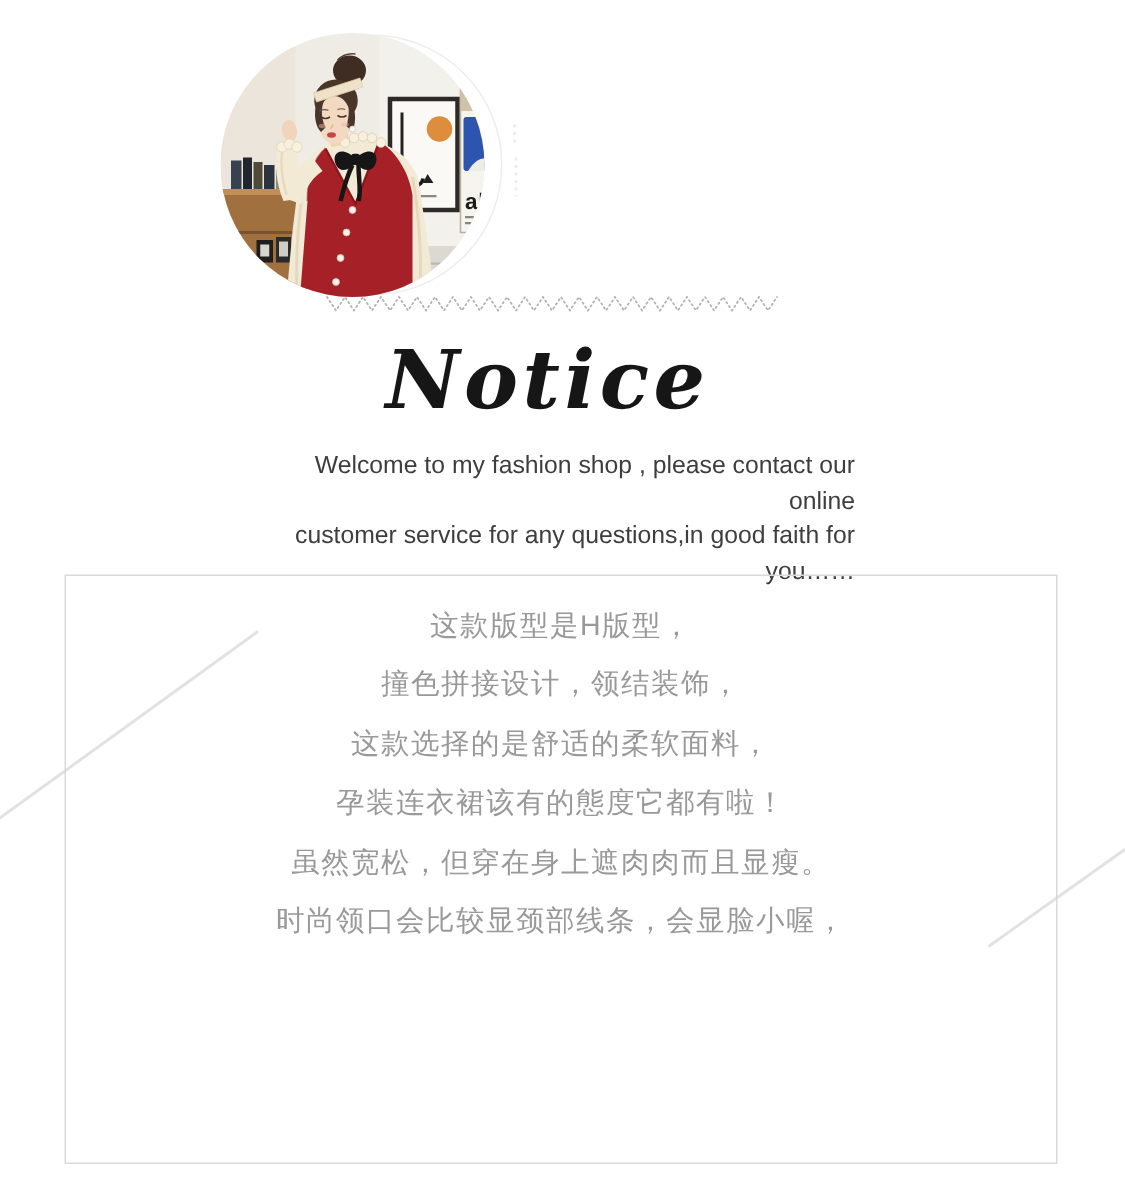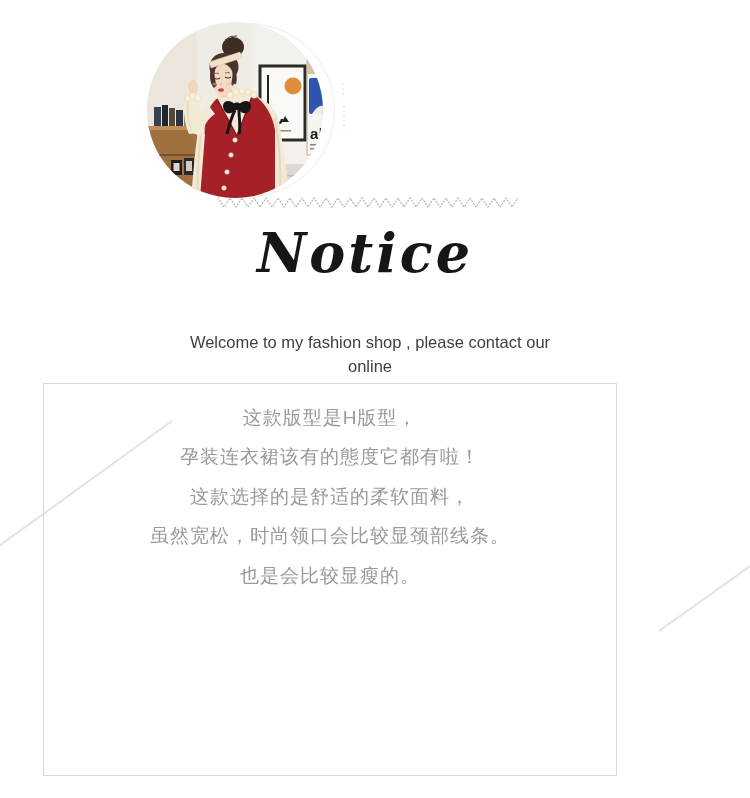--- a/index.html
+++ b/index.html
@@ -23,24 +23,24 @@
   .photo-circle svg { display:block; width:176px; height:176px; }
   .poster-ak { font:bold 15px "Liberation Sans", sans-serif; fill:#1d1b18; letter-spacing:0.5px; }
 
   .notice-title {
     position:absolute; left:0; top:222px; width:750px; padding-right:20px; box-sizing:border-box;
     text-align:center; font-family:"DejaVu Serif", serif; font-style:italic; font-weight:600;
     font-size:54px; line-height:62px; letter-spacing:3px; color:#161616;
   }
   .welcome-text {
     position:absolute; left:170px; top:299px; width:400px;
-    font-size:16.5px; line-height:23.5px; color:#3e3e3e; text-align:center;margin-top:32px;
+    font-size:16.5px; line-height:23.5px; color:#3e3e3e; text-align:right;
   }
   .desc-box {
-    position:absolute; left:43px; top:383px; width:574px; height:393px;
+    position:absolute; left:43px; top:383px; width:662px; height:393px;
     border:1px solid #d9d9d9; box-sizing:border-box; background:transparent;
     text-align:center; padding-top:14px;
   }
   .desc-line {
     font-size:19px; line-height:39.4px; color:#999999; letter-spacing:1px;
     font-weight:300;
   }
 </style>
 </head>
 <body>
@@ -161,23 +161,25 @@
           <circle cx="88" cy="64" r="2" fill="#faf8f4" stroke="#cfc9bd" stroke-width="0.5"></circle>
         </g>
       </g>
     </svg>
   </div>
 
   <div class="notice-title">Notice</div>
 
   <div class="welcome-text">
     <div>Welcome to my fashion shop , please contact our online</div>
+    <div>customer service for any questions,in good faith for you……</div>
   </div>
 
   <div class="desc-box">
     <div class="desc-line">这款版型是H版型，</div>
+    <div class="desc-line">撞色拼接设计，领结装饰，</div>
+    <div class="desc-line">这款选择的是舒适的柔软面料，</div>
     <div class="desc-line">孕装连衣裙该有的態度它都有啦！</div>
-    <div class="desc-line">这款选择的是舒适的柔软面料，</div>
-    <div class="desc-line">虽然宽松，时尚领口会比较显颈部线条。</div>
-    <div class="desc-line">也是会比较显瘦的。</div>
+    <div class="desc-line">虽然宽松，但穿在身上遮肉肉而且显瘦。</div>
+    <div class="desc-line">时尚领口会比较显颈部线条，会显脸小喔，</div>
   </div>
 
 </div>
 
 </body></html>

